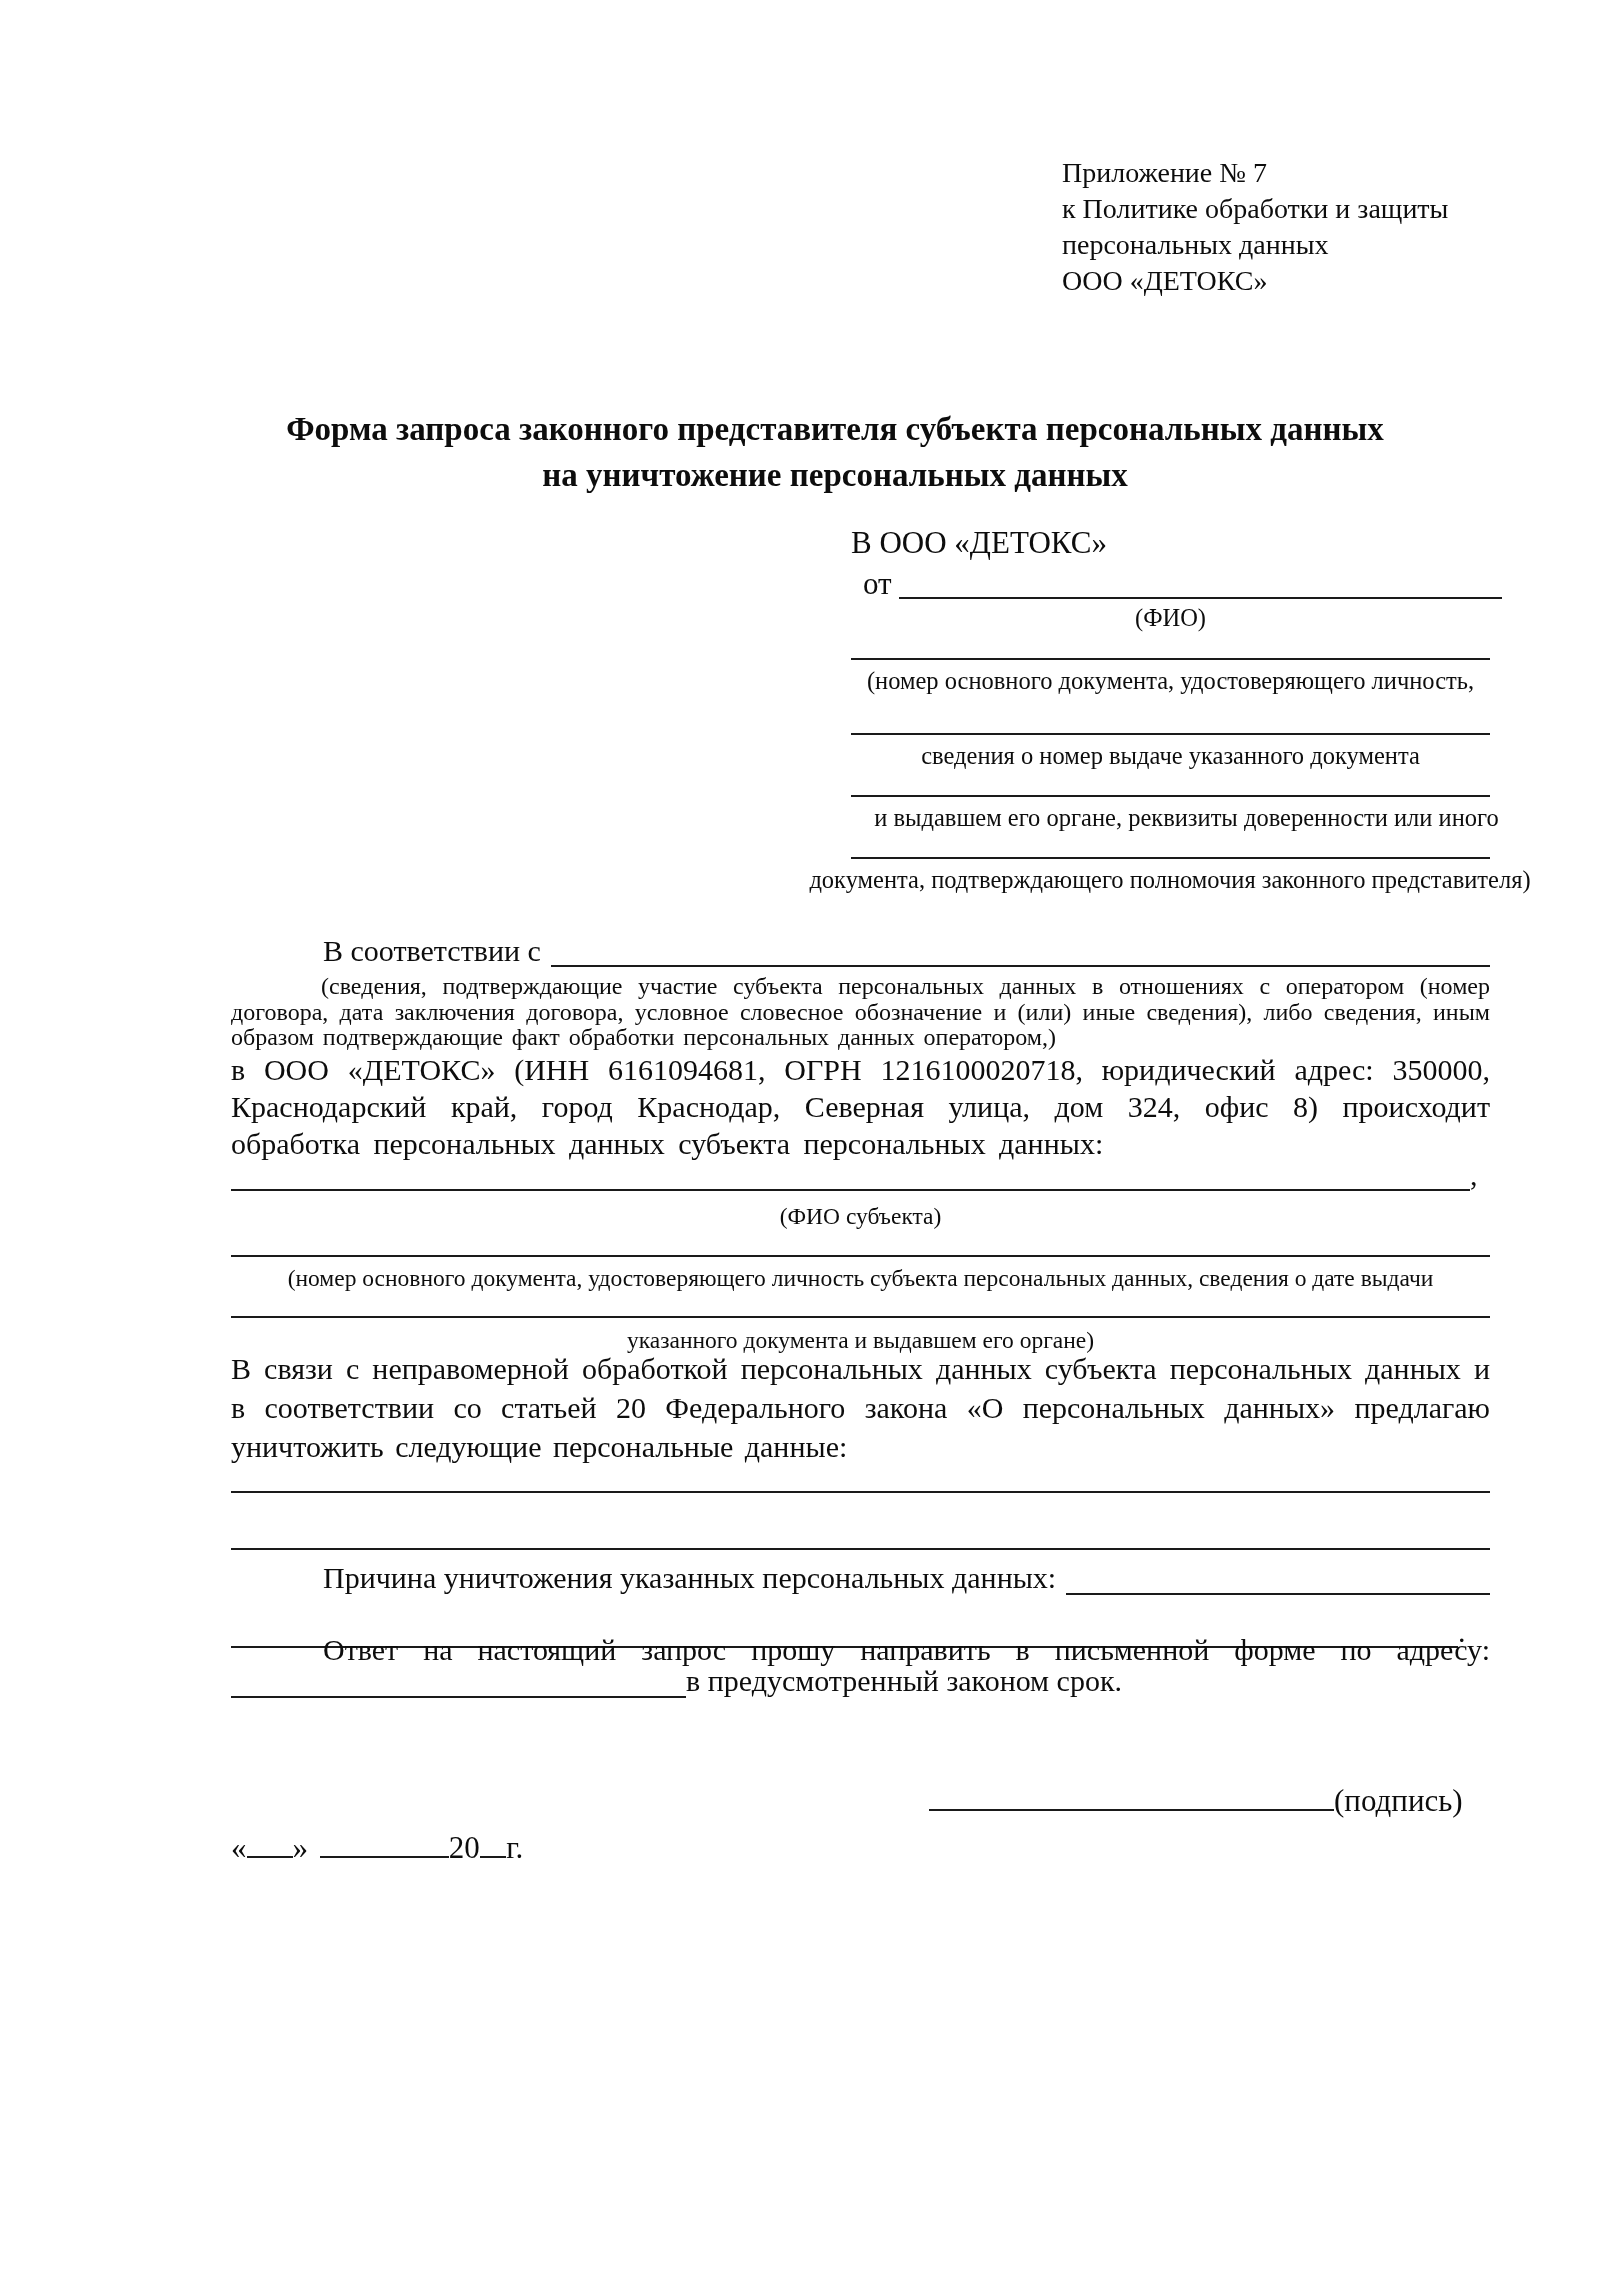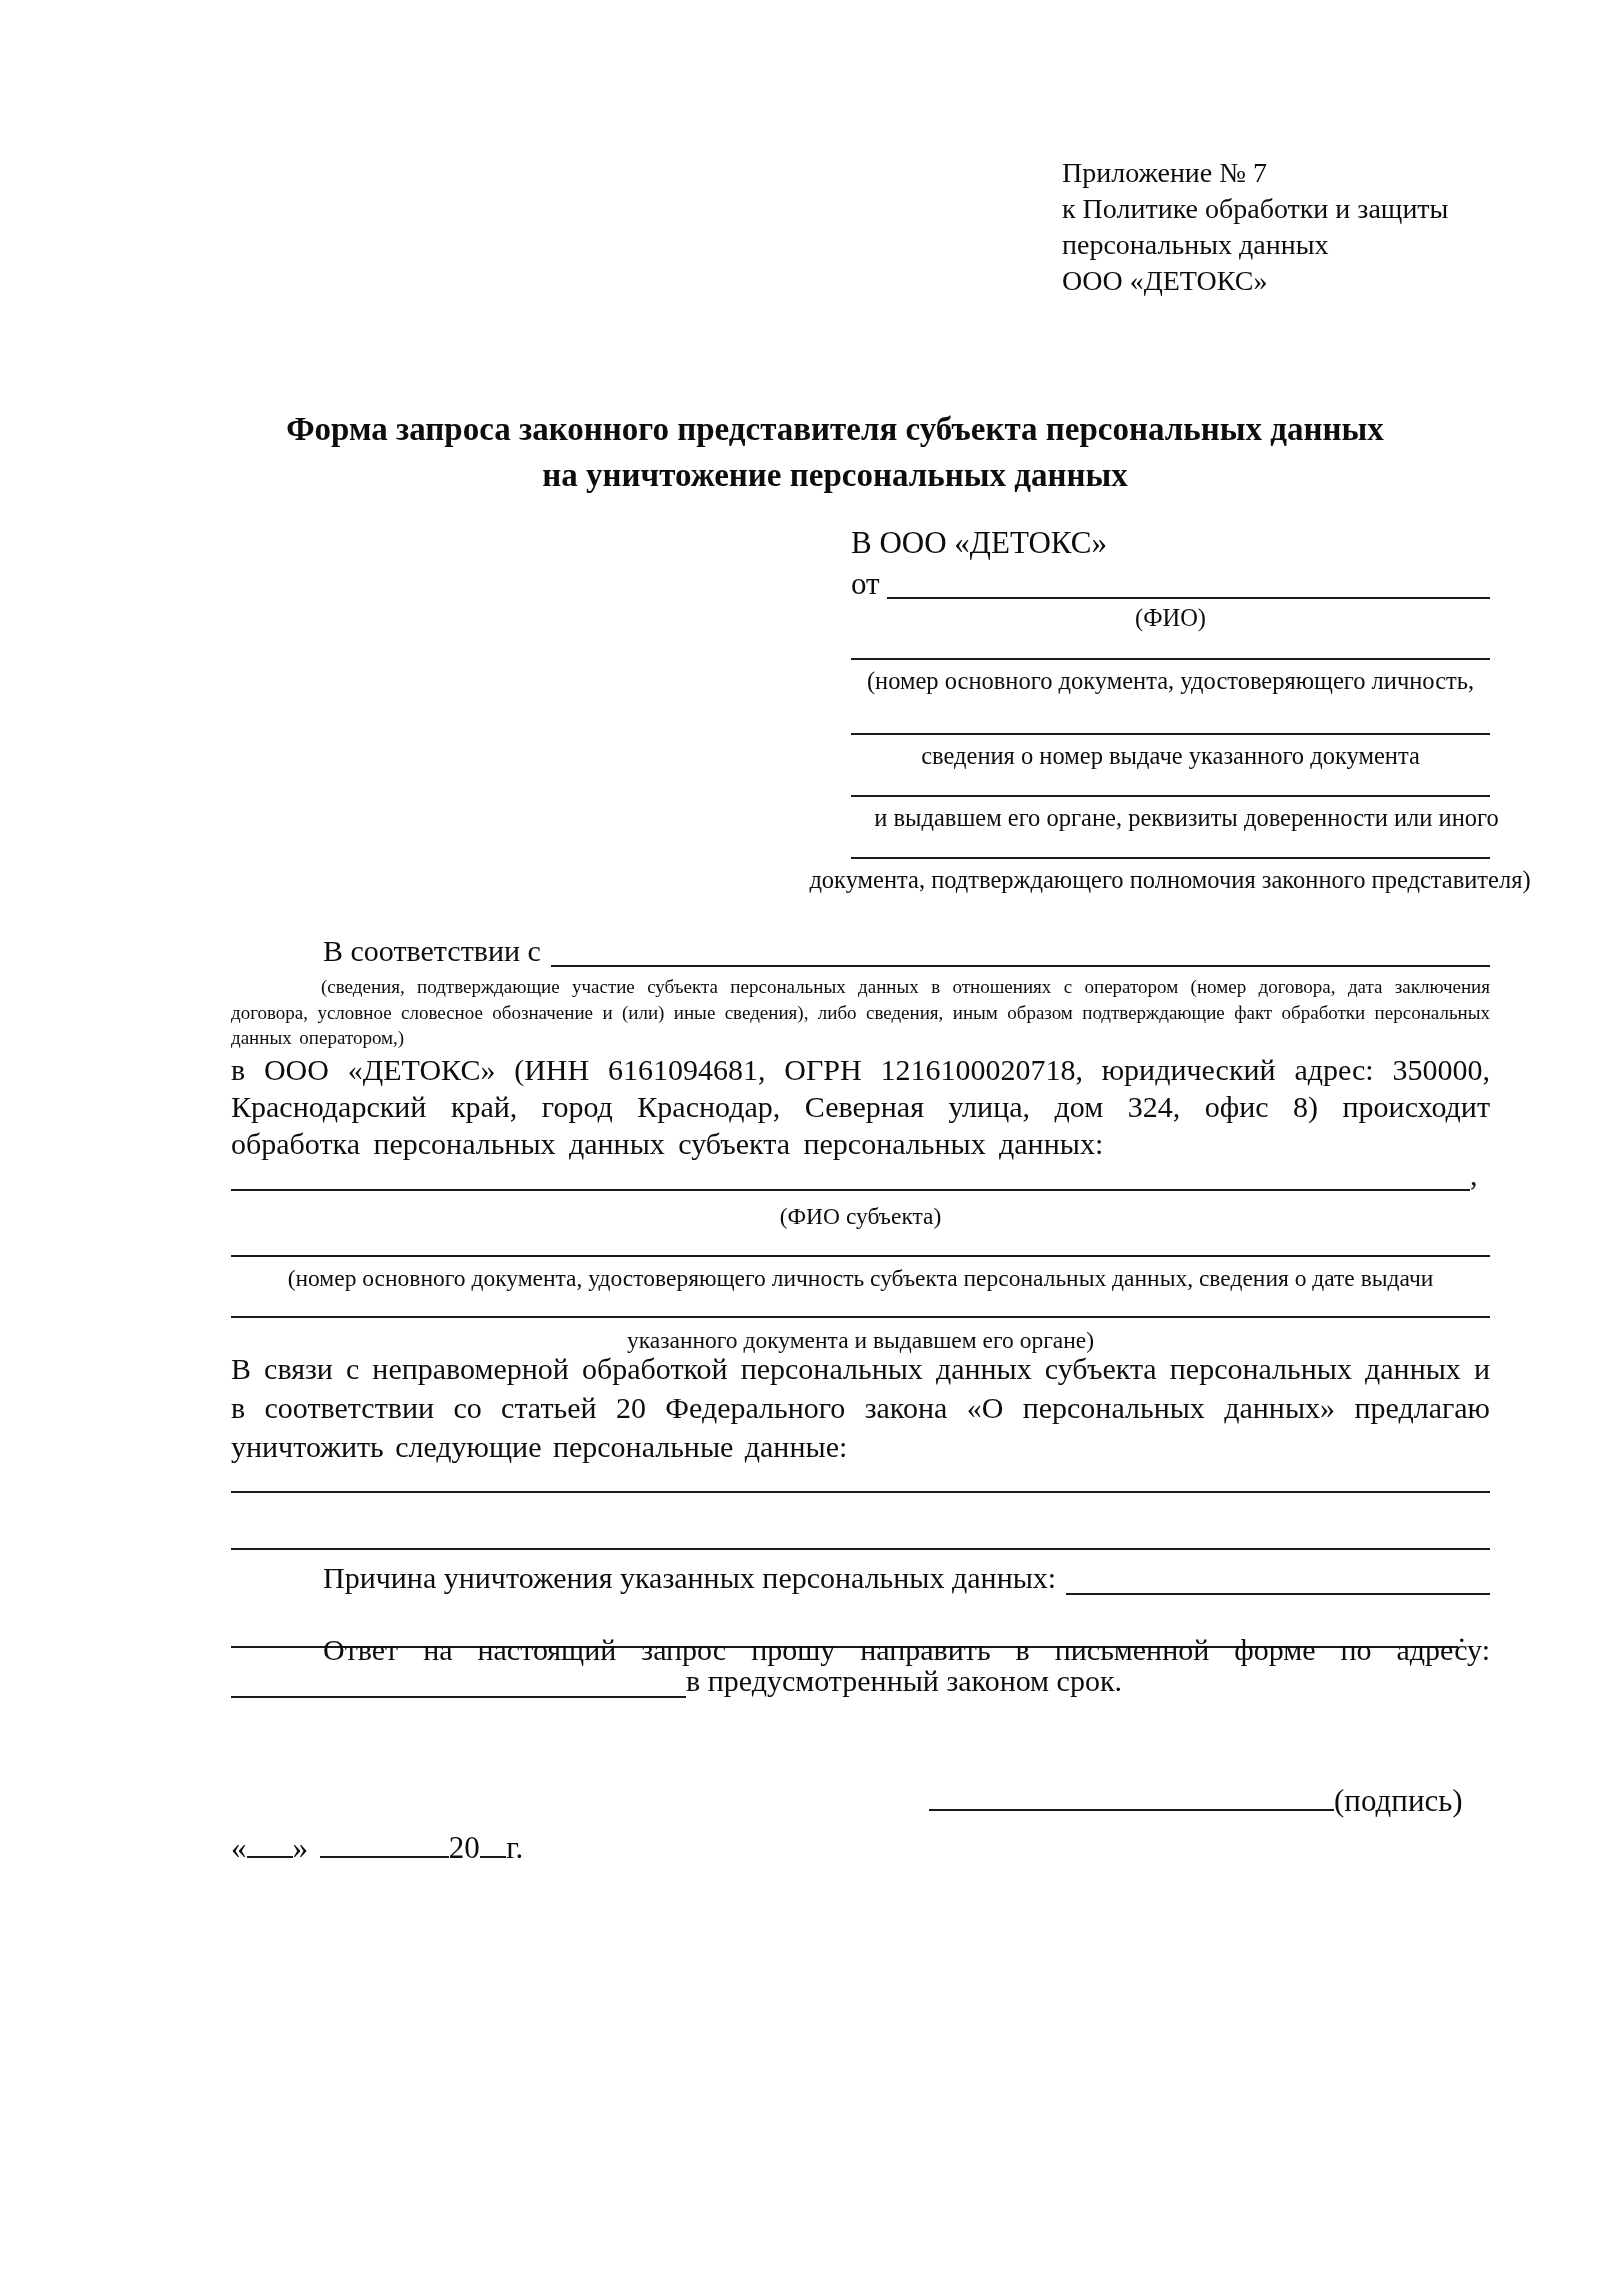--- a/index.html
+++ b/index.html
@@ -13,32 +13,32 @@
     overflow:hidden;
   }
   .abs{position:absolute;}
   
   .appendix{left:1062px;top:155px;font-size:28px;line-height:36px;}
   
   .title{left:181px;top:406px;width:1308px;text-align:center;font-weight:bold;font-size:33px;line-height:46px;}
   
   .addressee{left:851px;top:523px;width:639px;height:421px;font-size:31px;}
   .addressee .to{position:absolute;top:2px;left:0;}
-  .from-row{position:absolute;top:45px;left:0;width:100%;display:flex;align-items:center;}
+  .from-row{position:absolute;top:45px;left:12px;width:100%;display:flex;align-items:center;}
   .from-row .lbl{line-height:31px;}
   .from-row .stretch{flex:1;border-bottom:2.9px solid #1a1a1a;height:29px;margin-left:7.8px;}
   .cap{position:absolute;left:0;width:100%;text-align:center;font-size:24.5px;line-height:29px;white-space:nowrap;}
   .cap.wide{left:-69px;width:776px;}
   .hl{position:absolute;left:0;width:100%;border-top:2.9px solid #1a1a1a;height:0;}
   
   .body-el{left:231px;width:1259px;font-size:30px;line-height:38px;}
   .accordance{top:935px;display:flex;align-items:flex-end;}
   .accordance .lbl{padding-left:92px;white-space:nowrap;line-height:32px;}
   .accordance .stretch{flex:1;border-bottom:2.9px solid #1a1a1a;height:30px;margin-left:9.8px;}
-  .smallprint{top:974px;font-size:19px;line-height:25.5px;text-align:justify;text-indent:90px;word-spacing:2.9px;}
+  .smallprint{top:974px;font-size:24px;line-height:25.5px;text-align:justify;text-indent:90px;word-spacing:2.9px;}
   .para{text-align:justify;}
   .operator-para{top:1051px;line-height:37px;word-spacing:5.9px;}
   .fio-row{top:1159px;display:flex;align-items:flex-end;line-height:32px;}
   .fio-row .fillspan{width:1239px;border-bottom:2.9px solid #1a1a1a;height:30px;}
   .capline{position:absolute;left:231px;width:1259px;text-align:center;font-size:23.5px;line-height:28px;white-space:nowrap;}
   .request-para{top:1349px;line-height:39px;word-spacing:3.9px;}
   .rule{position:absolute;border-top:2.9px solid #1a1a1a;height:0;}
   .reason-row{top:1561px;display:flex;align-items:flex-end;}
   .reason-row .lbl{padding-left:92px;white-space:nowrap;line-height:34px;}
   .reason-row .stretch{flex:1;border-bottom:2.9px solid #1a1a1a;height:32px;margin-left:9.8px;}

